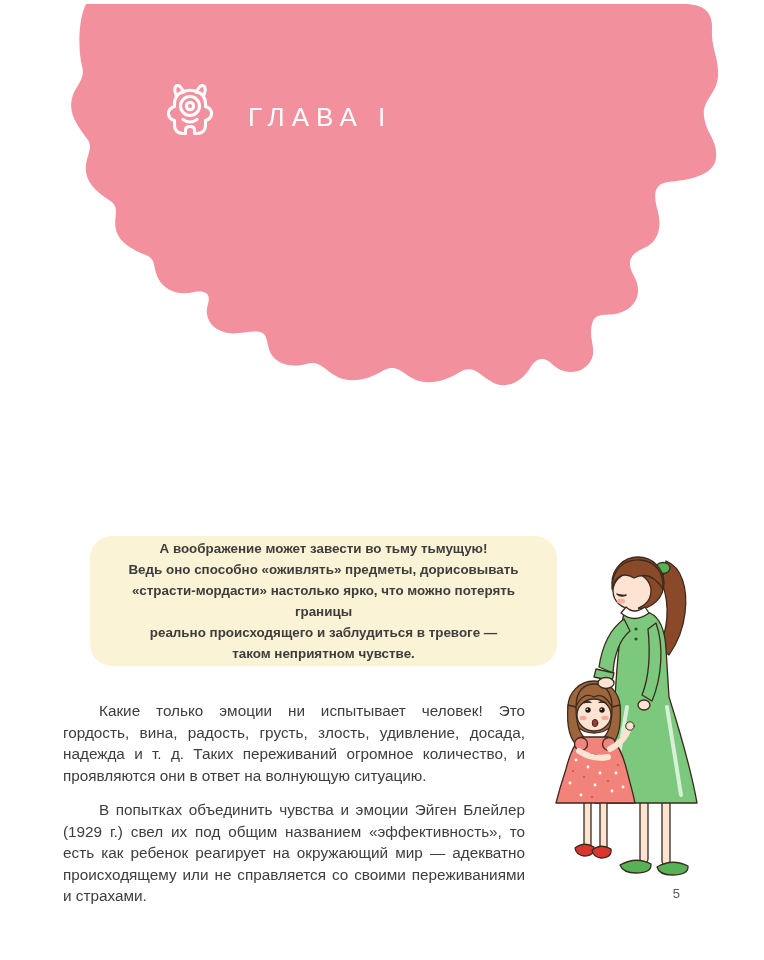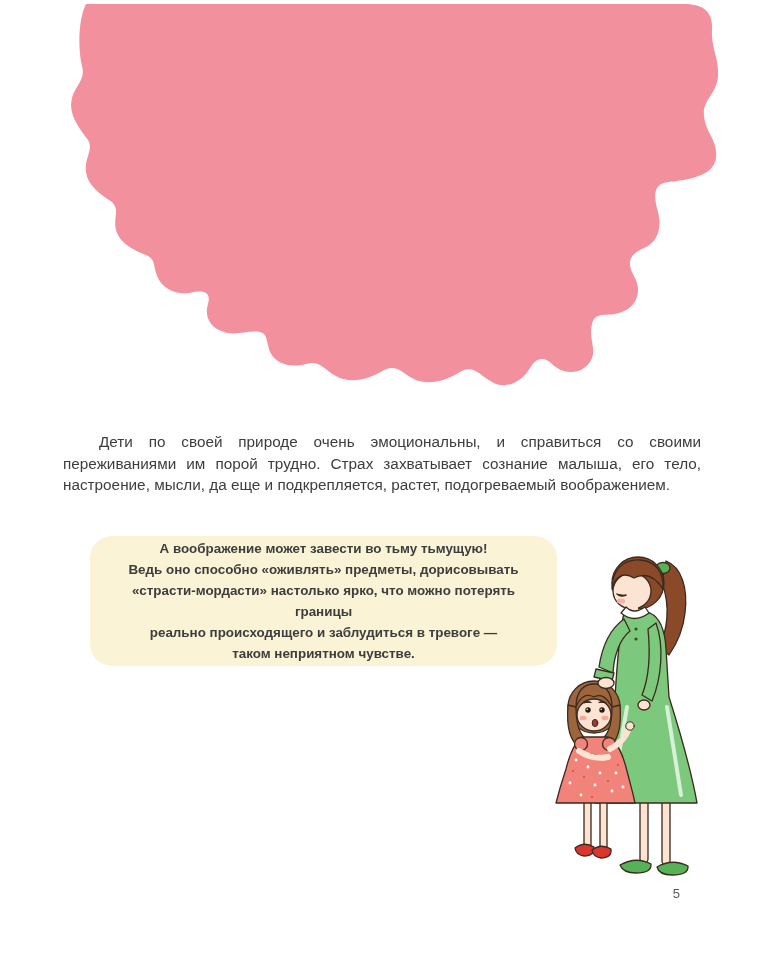--- a/index.html
+++ b/index.html
@@ -155,24 +155,37 @@
       C 153,268 156,260 148,256
       C 134,250 120,244 116,230
       C 113,218 120,210 112,202
       C 100,194 88,186 86,172
       C 84,158 94,150 88,140
       C 78,126 68,114 72,98
       C 75,86 86,80 82,66
       C 78,50 78,20 86,4 Z"></path>
   </svg>
 
-
-
-
-  <p class="para para-1">Дети по своей природе очень эмоциональны, и справиться со своими переживаниями им порой трудно. Страх захватывает сознание малыша, его тело, настроение, мысли, да еще и подкрепляется, растет, подогреваемый воображением.</p>
+  <div class="chapter-row">
+    <svg class="monster-svg" viewBox="0 0 64 64" aria-hidden="true">
+      <g fill="none" stroke="#ffffff" stroke-width="3.1" stroke-linecap="round" stroke-linejoin="round">
+        <path d="M 24,14 Q 32,10.5 40,14 Q 47,17 47.5,25 L 47.5,28.5 Q 54,30.5 53.5,36 Q 53,41 47.5,42.5 L 47.5,47 Q 47.5,55 39.5,55.5 L 36.5,55.5 L 36.5,52 Q 36.5,48.5 32,48.5 Q 27.5,48.5 27.5,52 L 27.5,55.5 L 24.5,55.5 Q 16.5,55 16.5,47 L 16.5,42.5 Q 11,41 10.5,36 Q 10,30.5 16.5,28.5 L 16.5,25 Q 17,17 24,14 Z"></path>
+        <path d="M 18,17 C 15,9 18.5,5.5 22,8.5 C 24,10.5 25,12.5 25.3,14.5"></path>
+        <path d="M 46,17 C 49,9 45.5,5.5 42,8.5 C 40,10.5 39,12.5 38.7,14.5"></path>
+        <circle cx="32" cy="28" r="9.5"></circle>
+        <circle cx="32" cy="28" r="5.2" fill="#ffffff" stroke="none"></circle>
+        <circle cx="32" cy="28" r="2.1" fill="#f2909e" stroke="none"></circle>
+        <path d="M 25,41.5 Q 32,46.5 39,41.5"></path>
+      </g>
+    </svg>
+    <span class="chapter-label">ГЛАВА I</span>
+  </div>
+
+
+
 
   <div class="callout">
     <div class="callout-text">А воображение может завести во тьму тьмущую!
 Ведь оно способно «оживлять» предметы, дорисовывать
 «страсти-мордасти» настолько ярко, что можно потерять границы
 реально происходящего и заблудиться в тревоге —
 таком неприятном чувстве.</div>
   </div>
 
   <svg class="illustration-svg" viewBox="0 0 212 335" aria-hidden="true">
@@ -247,17 +260,19 @@
       <path d="M62,204 C72,199 78,192 81,183" stroke="#fde3d2" stroke-width="6"></path>
       <circle cx="82" cy="181" r="4.2" fill="#fde3d2" stroke-width="1"></circle>
       <path d="M31,206 C40,212 50,214 60,212" stroke="#fde3d2" stroke-width="6"></path>
 
       <path d="M48,124 L66,128 L64,136 L46,132 Z" fill="#7cc87d"></path>
       <ellipse cx="58" cy="138" rx="8" ry="5.5" fill="#fde3d2"></ellipse>
     </g>
   </svg>
 
   <div class="text-column">
+    <p class="para">Какие только эмоции ни испытывает человек! Это гордость, вина, радость, грусть, злость, удивление, досада, надежда и т. д. Таких переживаний огромное количество, и проявляются они в ответ на волнующую ситуацию.</p>
+    <p class="para">В попытках объединить чувства и эмоции Эйген Блейлер (1929 г.) свел их под общим названием «эффективность», то есть как ребенок реагирует на окружающий мир — адекватно происходящему или не справляется со своими переживаниями и страхами.</p>
   </div>
 
   <div class="page-number">5</div>
 
 </div>
 
 </body></html>

